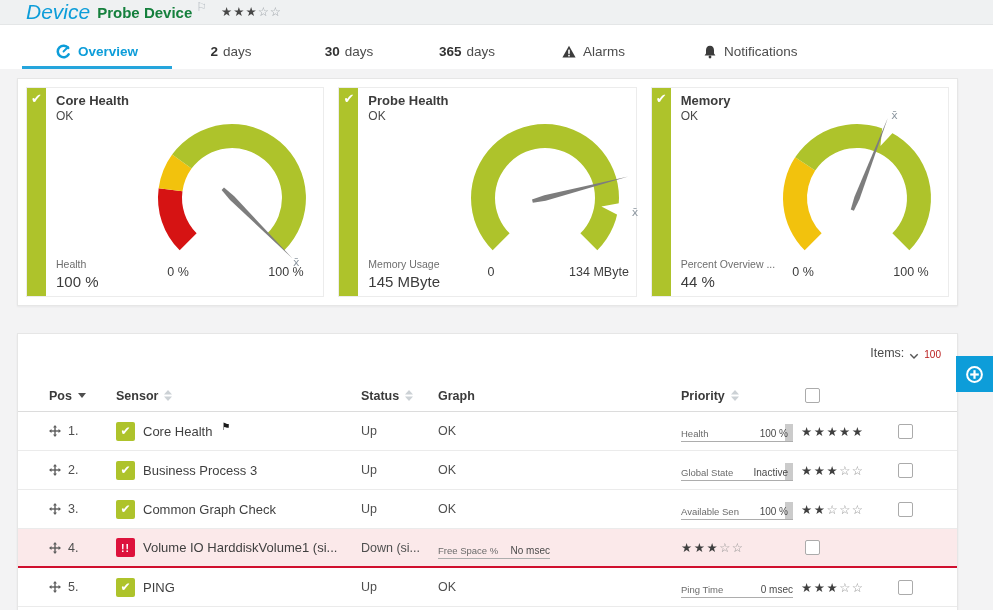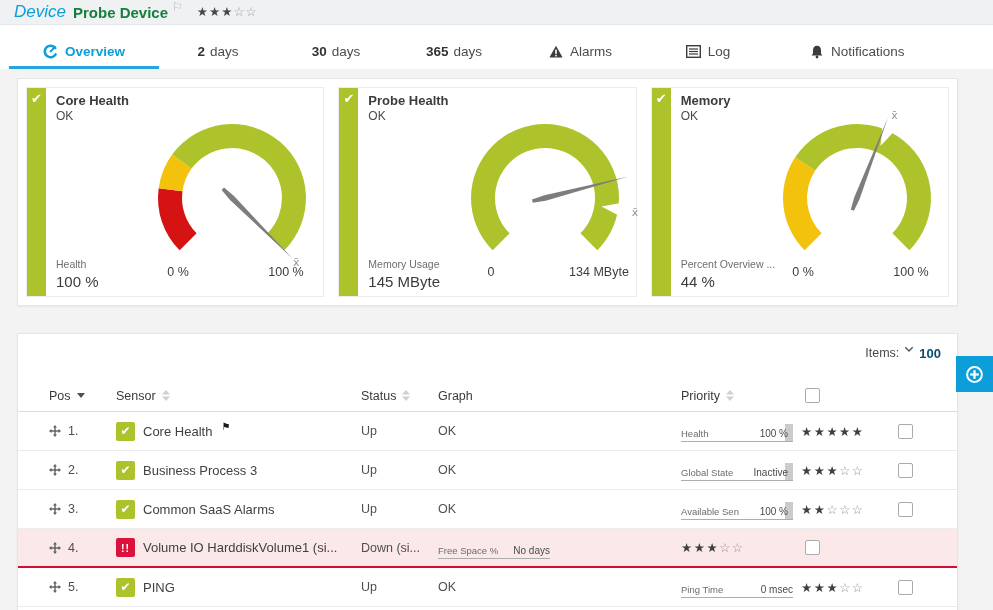--- a/index.html
+++ b/index.html
@@ -8,30 +8,30 @@
     background:#f3f3f4;
     font-family:"Liberation Sans","DejaVu Sans",sans-serif;
     -webkit-font-smoothing:antialiased;
   }
   
   .topbar{
     position:absolute;top:0;left:0;right:0;height:25px;
     background:#eff1f2;border-bottom:1px solid #e4e6e7;
     display:flex;align-items:center;padding-left:14px;box-sizing:border-box;
   }
-  .dev-type{font-style:italic;color:#0d9dd9;font-size:17px;margin-right:7px;}
+  .dev-type{font-style:italic;color:#0d9dd9;font-size:21px;margin-right:7px;margin-left:12px;}
   .dev-name{font-weight:bold;color:#15803d;font-size:15px;}
   .dev-flag{color:#b3bac0;font-size:12px;position:relative;top:-5px;margin-left:4px;}
   .rating{margin-left:14px;font-size:12.5px;letter-spacing:1px;position:relative;top:-1px;}
   .rating .rf{color:#474747;}
   .rating .re{color:#9aa0a6;}
   
   .tabbar{
     position:absolute;top:25px;left:0;width:993px;height:44px;background:#ffffff;
-    display:flex;padding-left:9px;box-sizing:border-box;
+    display:flex;padding-left:22px;box-sizing:border-box;
   }
   .tab{
     display:flex;align-items:center;justify-content:center;gap:7px;
     font-size:13.5px;color:#4c4c4c;cursor:pointer;box-sizing:border-box;
     border-bottom:3px solid transparent;padding-top:12px;white-space:nowrap;
   }
   .tab .num{font-weight:bold;color:#333;margin-right:-2px;}
   .tab.active{border-bottom-color:#25a5dc;color:#0d9dd9;font-weight:bold;}
   .tab svg{flex:0 0 auto;}
   
@@ -46,29 +46,29 @@
     text-align:center;padding-top:3px;box-sizing:border-box;flex:0 0 19px;}
   .gbody{position:relative;flex:1 1 auto;}
   .gtitle{position:absolute;left:10px;top:5px;font-size:13px;font-weight:bold;color:#3c3c3c;}
   .gstatus{position:absolute;left:10px;top:21px;font-size:12px;color:#4a4a4a;}
   .gchan{position:absolute;left:10px;bottom:26px;font-size:10.5px;color:#6e6e6e;max-width:115px;
     white-space:nowrap;overflow:hidden;}
   .gval{position:absolute;left:10px;bottom:6px;font-size:15px;color:#3c3c3c;}
   .gsvg{position:absolute;right:6px;top:6px;overflow:visible;}
   
   #table-panel{top:333px;height:290px;}
-  .items-bar{position:absolute;top:12px;right:16px;display:flex;align-items:flex-start;gap:5px;
+  .items-bar{position:absolute;top:12px;right:16px;display:flex;align-items:flex-end;gap:5px;
     font-size:12.5px;color:#4a4a4a;cursor:pointer;}
-  .items-val{color:#0c4a6e;font-size:13px;font-weight:bold;}
+  .items-val{color:#b91c1c;font-size:10px;}
   .tbl{position:absolute;top:46px;left:0;right:0;}
   .trow,.thead{
     display:grid;grid-template-columns:67px 245px 77px 243px 120px 93px 1fr;
     align-items:center;padding-left:31px;padding-right:16px;box-sizing:border-box;
   }
-  .thead{height:32px;border-bottom:1px solid #dcdcdc;font-size:12.5px;font-weight:normal;color:#3a3a3a;}
+  .thead{height:32px;border-bottom:1px solid #dcdcdc;font-size:12.5px;font-weight:bold;color:#3a3a3a;}
   .thead .hc{display:flex;align-items:center;gap:6px;cursor:pointer;}
   .trow{height:39px;border-bottom:1px solid #ebebeb;font-size:12.5px;color:#4f4f4f;background:#fff;}
   .trow.alert{background:#fbe9ea;border-bottom:2px solid #d00f2e;}
   .cell{min-width:0;}
   .pos-cell{display:flex;align-items:center;gap:7px;}
   .sensor-cell{display:flex;align-items:center;gap:8px;white-space:nowrap;overflow:hidden;}
   .sico{width:19px;height:19px;border-radius:2px;flex:0 0 19px;display:flex;align-items:center;
     justify-content:center;color:#fff;}
   .sico.up{background:#aec32b;font-size:12px;font-weight:bold;}
   .sico.down{background:#dd123c;font-size:10.5px;font-weight:bold;letter-spacing:1px;}
@@ -120,29 +120,20 @@
     <span>days</span>
   </div>
   <div class="tab" style="width:135px">
     <svg width="14" height="14" viewBox="0 0 14 14">
       <path d="M7 0.8 L13.6 12.6 H0.4 Z" fill="#3c3c3c"></path>
       <rect x="6.2" y="4.6" width="1.6" height="4.2" fill="#fff"></rect>
       <rect x="6.2" y="9.8" width="1.6" height="1.6" fill="#fff"></rect>
     </svg>
     <span>Alarms</span>
   </div>
-  <div class="tab" style="width:120px">
-    <svg width="15" height="13" viewBox="0 0 15 13">
-      <rect x="0.7" y="0.7" width="13.6" height="11.6" fill="none" stroke="#3c3c3c" stroke-width="1.4"></rect>
-      <line x1="3" y1="4" x2="12" y2="4" stroke="#3c3c3c" stroke-width="1.2"></line>
-      <line x1="3" y1="6.5" x2="12" y2="6.5" stroke="#3c3c3c" stroke-width="1.2"></line>
-      <line x1="3" y1="9" x2="12" y2="9" stroke="#3c3c3c" stroke-width="1.2"></line>
-    </svg>
-    <span>Log</span>
-  </div>
   <div class="tab" style="width:130px;justify-content:flex-start;padding-left:42px">
     <svg width="14" height="14" viewBox="0 0 14 14">
       <path d="M7 0.8 C4.4 0.8 3 2.8 3 5.2 V8.6 L1.6 10.6 H12.4 L11 8.6 V5.2 C11 2.8 9.6 0.8 7 0.8 Z" fill="#3c3c3c"></path>
       <circle cx="7" cy="12" r="1.4" fill="#3c3c3c"></circle>
     </svg>
     <span>Notifications</span>
   </div>
 </div>
 
 <div class="panel" id="gauges-panel">
@@ -320,21 +311,21 @@
                 <polygon points="5.75,0 3.9,2.4 7.6,2.4"></polygon>
                 <polygon points="5.75,11.5 3.9,9.1 7.6,9.1"></polygon>
                 <polygon points="0,5.75 2.4,3.9 2.4,7.6"></polygon>
                 <polygon points="11.5,5.75 9.1,3.9 9.1,7.6"></polygon>
               </g>
             </svg>
             <span>3.</span>
           </div>
           <div class="cell sensor-cell">
             <span class="sico up">✔</span>
-            <span class="sname">Common SaaS Alarms</span>
+            <span class="sname">Common Graph Check</span>
           </div>
           <div class="cell">Up</div>
           <div class="cell">OK</div>
           <div class="cell">
             <div class="mini marked">
               <span class="gl">Available Sen</span>
               <span class="gmark"></span>
               <span class="gv">100 %</span>
             </div>
           </div>
@@ -358,21 +349,21 @@
             <span>4.</span>
           </div>
           <div class="cell sensor-cell">
             <span class="sico down">!!</span>
             <span class="sname">Volume IO HarddiskVolume1 (si...</span>
           </div>
           <div class="cell">Down (si...</div>
           <div class="cell">
             <div class="mini">
               <span class="gl">Free Space %</span>
-              <span class="gv">No days</span>
+              <span class="gv">No msec</span>
             </div>
           </div>
           <div class="cell prio-cell"><span class="pf">★★★</span><span class="pe">☆☆</span></div>
           <div class="cell chk-cell">
             <span class="checkbox"></span>
           </div>
         </div>
         <div class="trow">
           <div class="cell pos-cell">
             <svg width="12" height="12" viewBox="0 0 11.5 11.5">

